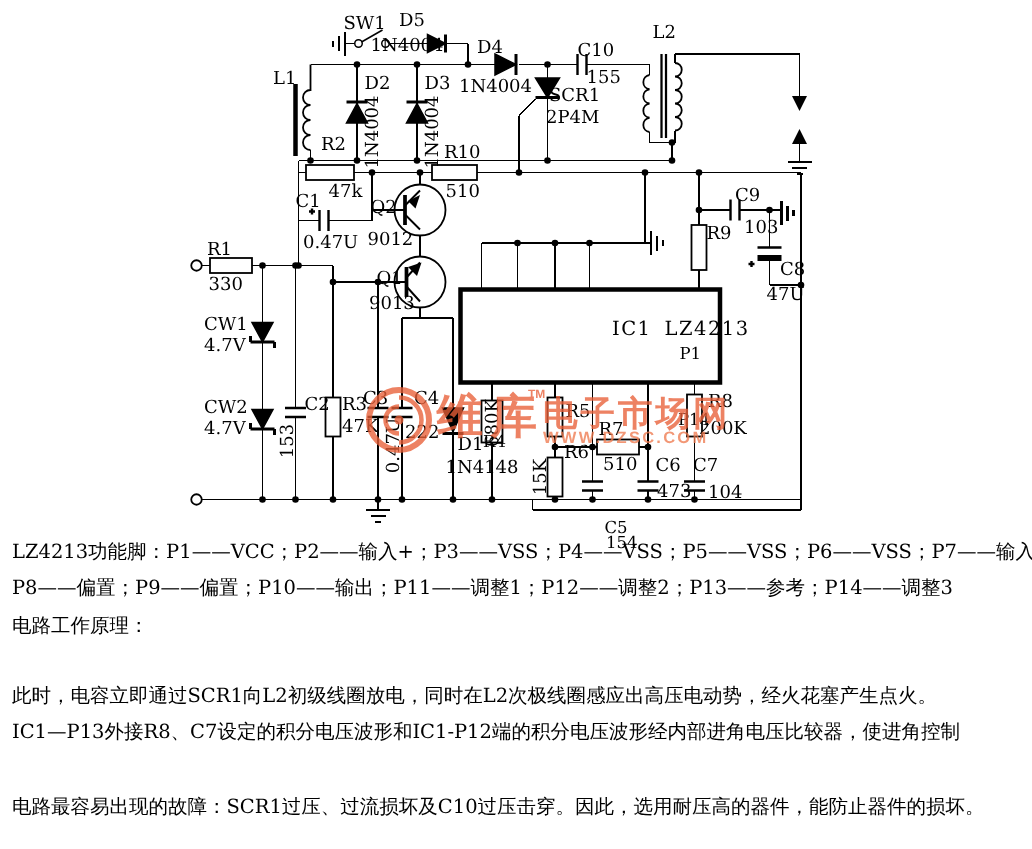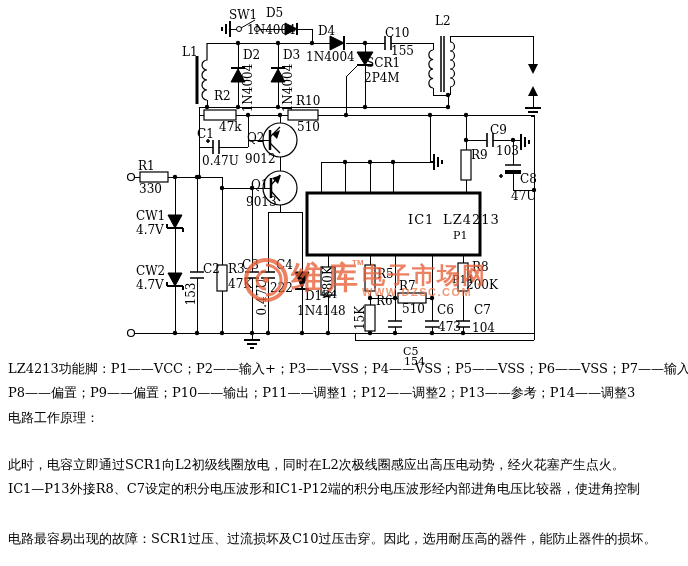--- a/index.html
+++ b/index.html
@@ -241,21 +241,21 @@
   <div class="vlbl" style="left:328px;top:282px">680K</div>
   <div class="lbl" style="left:377px;top:268px">R5</div>
   <div class="lbl" style="left:376px;top:295px">R6</div>
   <div class="vlbl" style="left:360px;top:318px">15K</div>
   <div class="lbl" style="left:399px;top:280px">R7</div>
   <div class="lbl" style="left:402px;top:303px">510</div>
   <div class="lbl s" style="left:403px;top:313px">C5</div>
   <div class="lbl s" style="left:404px;top:323px">154</div>
   <div class="lbl" style="left:437px;top:304px">C6</div>
   <div class="lbl" style="left:438px;top:321px">473</div>
-  <div class="lbl" style="left:474px;top:304px">C7</div>
+  <div class="lbl" style="left:462px;top:304px">C7</div>
   <div class="lbl" style="left:472px;top:322px">104</div>
   <div class="lbl" style="left:472px;top:261px">R8</div>
   <div class="lbl" style="left:466px;top:279px">200K</div>
   <div class="lbl" style="left:471px;top:149px">R9</div>
   <div class="lbl" style="left:490px;top:124px">C9</div>
   <div class="lbl" style="left:496px;top:145px">103</div>
   <div class="lbl" style="left:520px;top:173px">C8</div>
   <div class="lbl" style="left:511px;top:190px">47U</div>
 
   <div class="ictxt" style="left:365px;top:212px">IC1</div>

